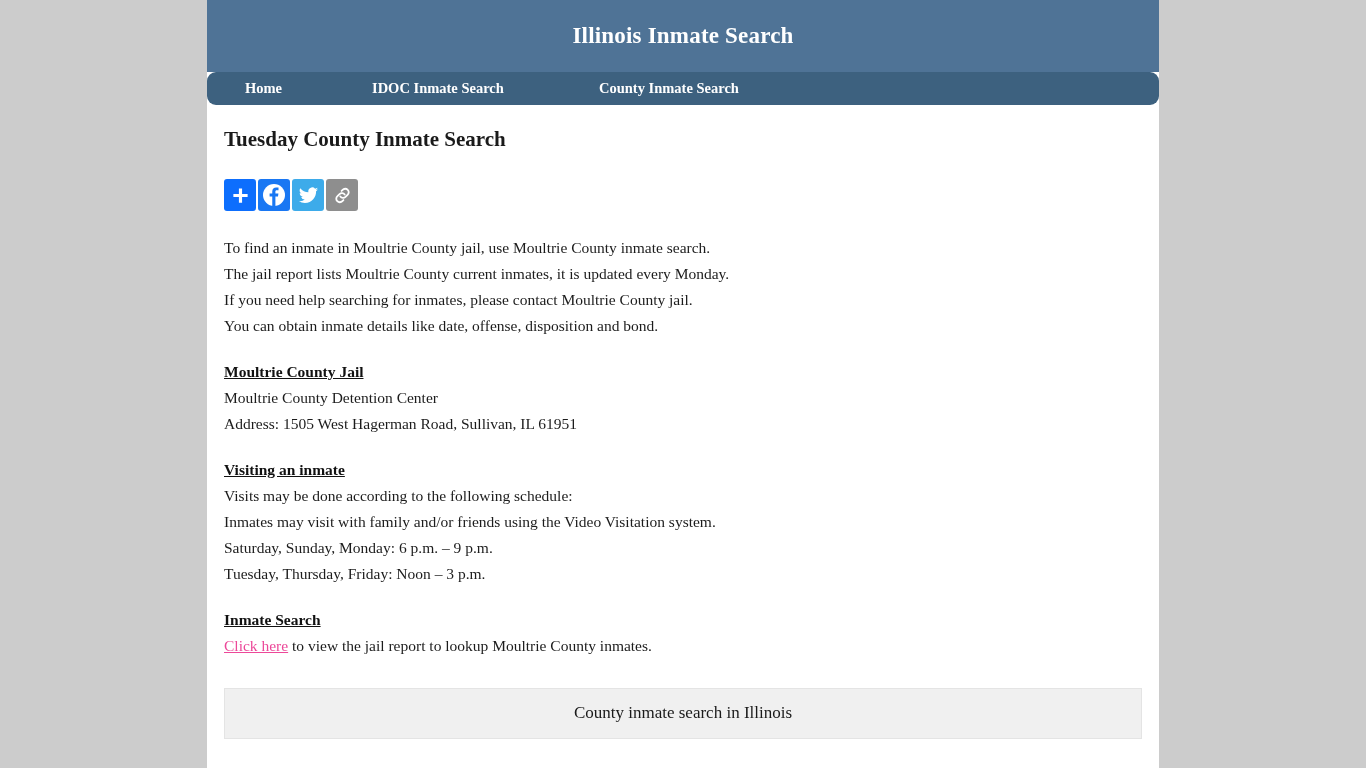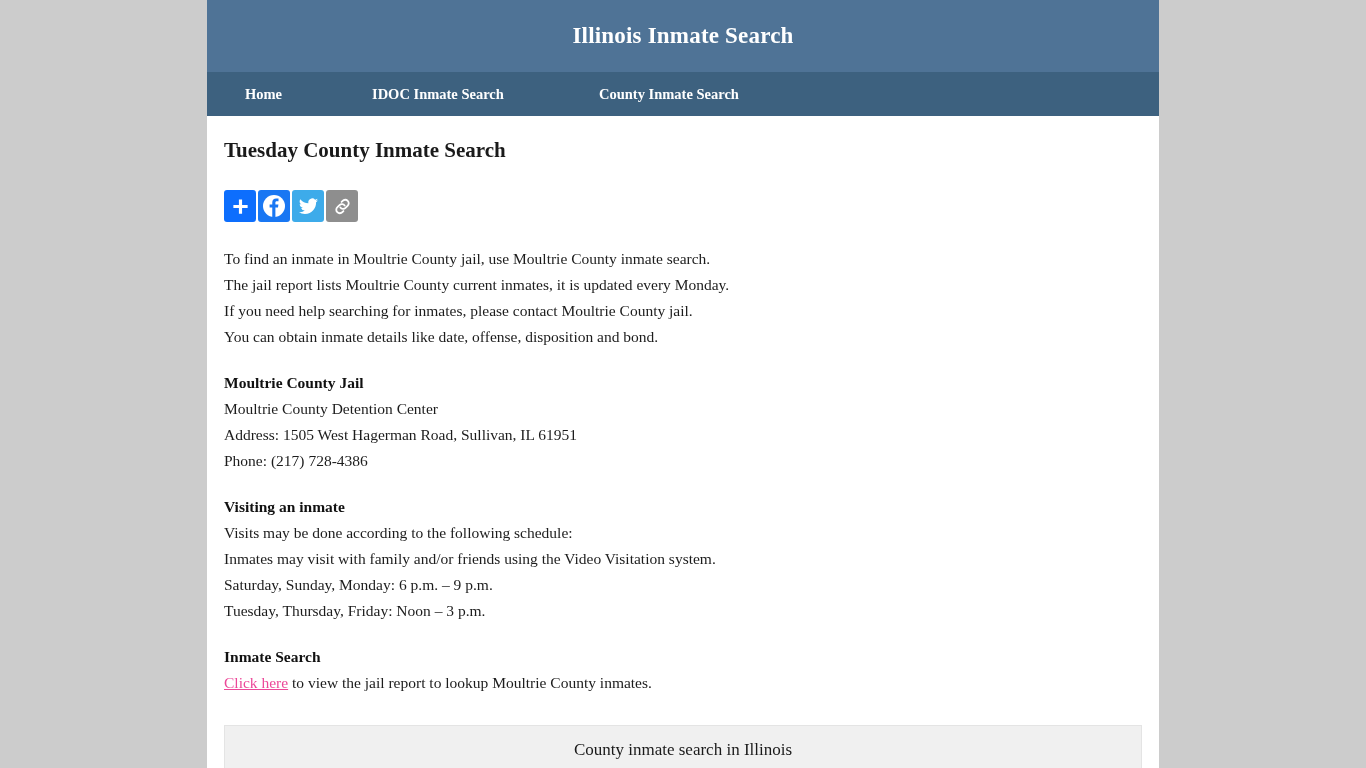--- a/index.html
+++ b/index.html
@@ -32,24 +32,25 @@
     color: #ffffff;
     font-size: 23px;
     font-weight: bold;
     letter-spacing: 0.2px;
     font-family: "Liberation Serif", "DejaVu Serif", serif;
   }
 
   
   #main-nav {
     background: #3d617f;
-    height: 44px;
+    height: 33px;
     display: flex;
     align-items: center;
     padding-left: 38px;
+    border-radius: 9px;
   }
   .nav-item {
     color: #ffffff;
     font-size: 14.5px;
     font-weight: bold;
     text-decoration: none;
     font-family: "Liberation Serif", "DejaVu Serif", serif;
     cursor: pointer;
     white-space: nowrap;
   }
@@ -97,20 +98,21 @@
     line-height: 26px;
     font-family: "Liberation Serif", "DejaVu Serif", serif;
   }
   .sec-heading {
     font-size: 15.5px;
     font-weight: bold;
     color: #111111;
     line-height: 26px;
     margin-top: 20px;
     font-family: "Liberation Serif", "DejaVu Serif", serif;
+    text-decoration: underline;
   }
   .inline-link {
     color: #ec4899;
     text-decoration: underline;
     cursor: pointer;
   }
 
   
   #county-table {
     margin-top: 29px;
@@ -184,21 +186,20 @@
       <div class="body-line">To find an inmate in Moultrie County jail, use Moultrie County inmate search.</div>
       <div class="body-line">The jail report lists Moultrie County current inmates, it is updated every Monday.</div>
       <div class="body-line">If you need help searching for inmates, please contact Moultrie County jail.</div>
       <div class="body-line">You can obtain inmate details like date, offense, disposition and bond.</div>
     </div>
 
     <div>
       <div class="sec-heading">Moultrie County Jail</div>
       <div class="body-line">Moultrie County Detention Center</div>
       <div class="body-line">Address: 1505 West Hagerman Road, Sullivan, IL 61951</div>
-      <div class="body-line">Phone: (217) 728-4386</div>
     </div>
 
     <div>
       <div class="sec-heading">Visiting an inmate</div>
       <div class="body-line">Visits may be done according to the following schedule:</div>
       <div class="body-line">Inmates may visit with family and/or friends using the Video Visitation system.</div>
       <div class="body-line">Saturday, Sunday, Monday: 6 p.m. – 9 p.m.</div>
       <div class="body-line">Tuesday, Thursday, Friday: Noon – 3 p.m.</div>
     </div>
 

